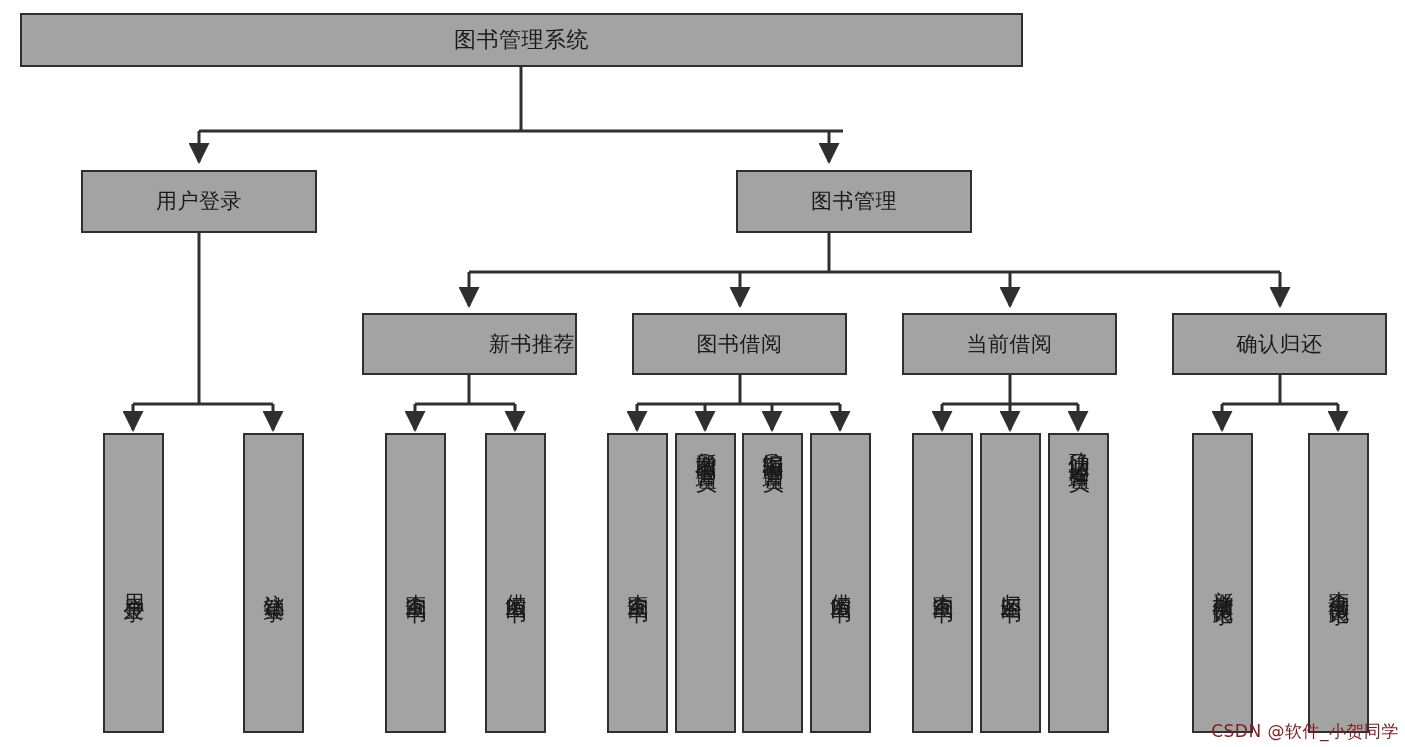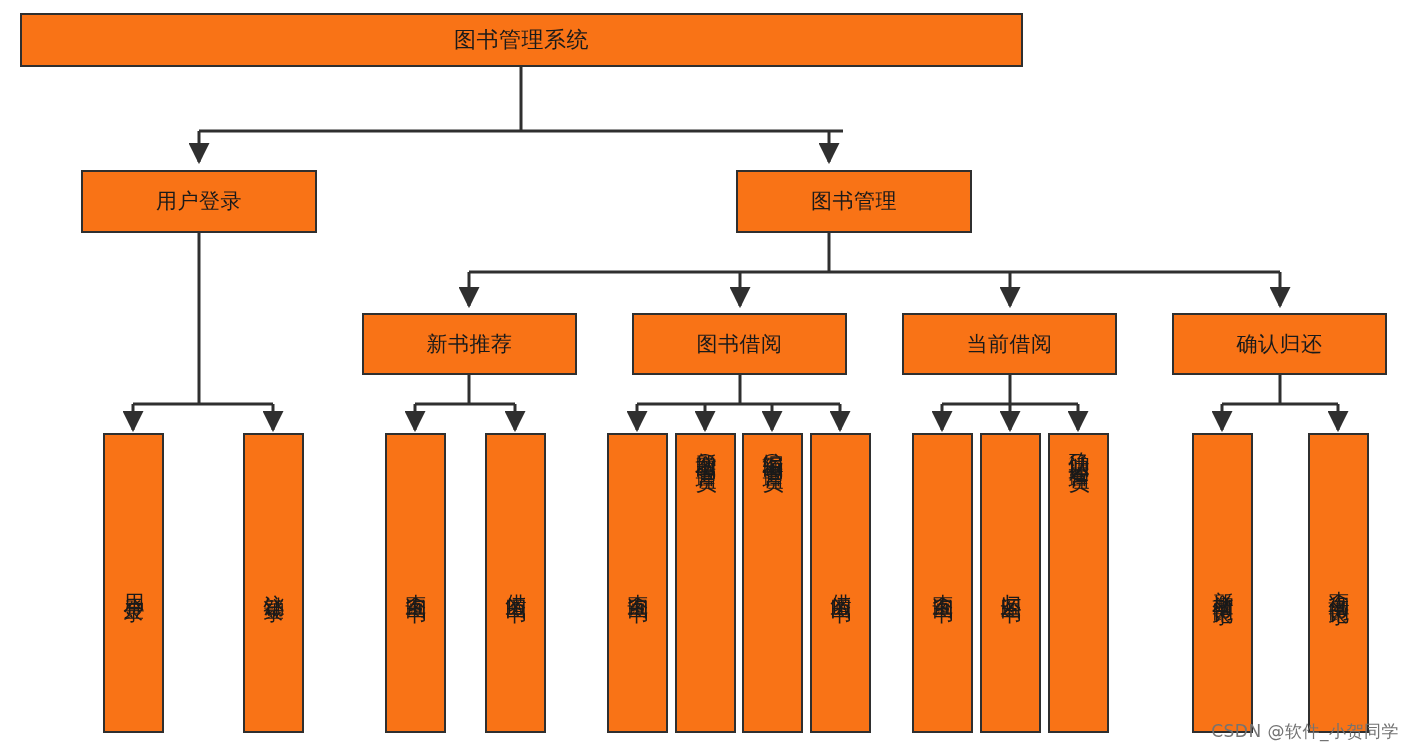--- a/index.html
+++ b/index.html
@@ -24,21 +24,21 @@
     left: 0;
     top: 0;
     width: 1405px;
     height: 747px;
     pointer-events: none;
   }
   .node {
     position: absolute;
     box-sizing: border-box;
     border: 2.5px solid #2f2f2f;
-    background: #f97316;
+    background: #a3a3a3;
     display: flex;
     align-items: center;
     justify-content: center;
     color: #1a1a1a;
   }
   .node-label {
     display: block;
     text-align: center;
     line-height: 1.18;
     white-space: pre;
@@ -66,21 +66,21 @@
     white-space: nowrap;
   }
   .v-node.centered {
     align-items: center;
   }
   #watermark {
     position: absolute;
     right: 6px;
     bottom: 4px;
     font-size: 17px;
-    color: #737373;
+    color: #7f1d1d;
     letter-spacing: 0.5px;
     white-space: nowrap;
   }
 </style>
 </head>
 <body>
 
 <div id="diagram">
 
   <svg id="edges" viewBox="0 0 1405 747">
@@ -138,21 +138,21 @@
   </div>
 
   <div class="node h-node" style="left:81px; top:170px; width:236px; height:63px;">
     <span class="node-label">用户登录</span>
   </div>
 
   <div class="node h-node" style="left:736px; top:170px; width:236px; height:63px;">
     <span class="node-label">图书管理</span>
   </div>
 
-  <div class="node h-node" style="left:362px; top:313px; width:215px; height:62px;">
+  <div class="node h-node" style="left:362px; top:313px; width:215px; height:62px;justify-content:flex-end;">
     <span class="node-label">新书推荐</span>
   </div>
 
   <div class="node h-node" style="left:902px; top:313px; width:215px; height:62px;">
     <span class="node-label">当前借阅</span>
   </div>
 
   <div class="node h-node" style="left:632px; top:313px; width:215px; height:62px;">
     <span class="node-label">图书借阅</span>
   </div>

